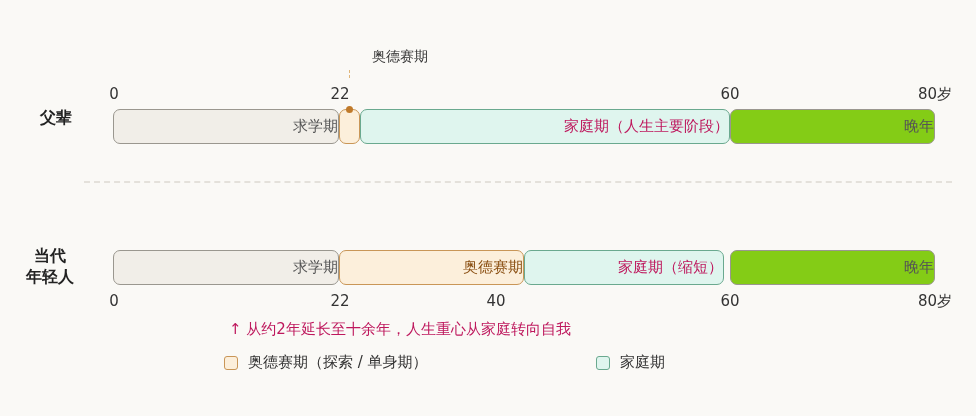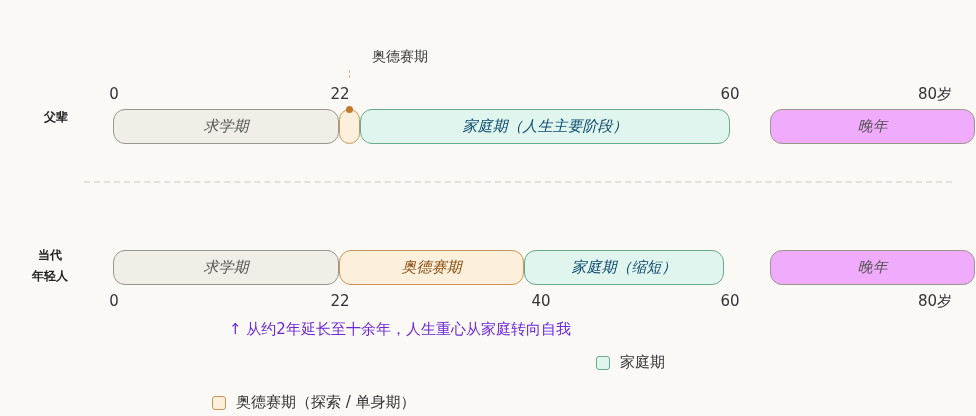--- a/index.html
+++ b/index.html
@@ -1,29 +1,29 @@
 <!DOCTYPE html>
 <html><head>
 <meta charset="utf-8">
 <style>
   html,body{margin:0;padding:0;}
   body{width:976px;height:416px;background:#faf9f6;position:relative;overflow:hidden;font-family:"DejaVu Sans","Liberation Sans",sans-serif;color:#333;}
   .abs{position:absolute;}
-  .rowlabel{font-weight:bold;font-size:12px;color:#222;text-align:center;line-height:21px;}
-  .seg{position:absolute;box-sizing:border-box;border:1px solid;border-radius:12px;display:flex;align-items:center;justify-content:center;font-size:15px;white-space:nowrap;font-style:italic;}
+  .rowlabel{font-weight:bold;font-size:16px;color:#222;text-align:center;line-height:21px;}
+  .seg{position:absolute;box-sizing:border-box;border:1px solid;border-radius:7px;display:flex;align-items:center;justify-content:flex-end;font-size:15px;white-space:nowrap;}
   .s-study{background:#f1eee8;border-color:#9a978f;color:#555;}
   .s-ody{background:#fcefdb;border-color:#c99657;color:#8a4f12;}
-  .s-fam{background:#dff5ee;border-color:#6aa98f;color:#0c4a6e;}
-  .s-late{background:#f0abfc;border-color:#9a978f;color:#555;margin-left:40px;}
+  .s-fam{background:#dff5ee;border-color:#6aa98f;color:#be185d;}
+  .s-late{background:#84cc16;border-color:#9a978f;color:#555;}
   .tick{position:absolute;font-size:15px;color:#333;transform:translateX(-50%);white-space:nowrap;}
   .divider{position:absolute;left:84px;width:868px;top:181px;border-top:2px dashed #e4e1db;}
   .annot{position:absolute;font-size:14px;color:#333;text-align:center;line-height:18px;}
   .dot{position:absolute;width:7px;height:7px;border-radius:50%;background:#c07a2a;}
   .dash{position:absolute;width:0;height:8px;border-left:1px dashed #e0b67a;}
-  .note{position:absolute;font-size:15px;color:#6d28d9;white-space:nowrap;}
+  .note{position:absolute;font-size:15px;color:#be185d;white-space:nowrap;}
   .legend-item{position:absolute;display:flex;align-items:center;font-size:15px;color:#333;white-space:nowrap;}
   .swatch{width:14px;height:14px;border:1px solid;border-radius:3px;margin-right:10px;box-sizing:border-box;}
 </style>
 </head>
 <body>
 
 <div class="abs rowlabel" style="left:30px;top:107px;width:52px;">父辈</div>
 
 <div class="annot" style="left:350px;top:47px;width:100px;">
   <div>奥德赛期</div>
@@ -62,26 +62,26 @@
   </div>
 <div class="seg s-fam" style="left:524px;top:250px;width:200px;height:35px;">
     <span>家庭期（缩短）</span>
   </div>
 <div class="seg s-late" style="left:730px;top:250px;width:205px;height:35px;">
     <span>晚年</span>
   </div>
 
 <div class="tick" style="left:114px;top:292px;">0</div>
 <div class="tick" style="left:340px;top:292px;">22</div>
-<div class="tick" style="left:541px;top:292px;">40</div>
+<div class="tick" style="left:496px;top:292px;">40</div>
 <div class="tick" style="left:730px;top:292px;">60</div>
 <div class="tick" style="left:935px;top:292px;">80岁</div>
 
 <div class="note" style="left:229px;top:320px;">↑ 从约2年延长至十余年，人生重心从家庭转向自我</div>
 
-<div class="legend-item" style="left:212px;top:353px;margin-top:40px;">
+<div class="legend-item" style="left:224px;top:353px;">
   <span class="swatch" style="background:#fcefdb;border-color:#c99657;"></span>
   <span>奥德赛期（探索 / 单身期）</span>
 </div>
 <div class="legend-item" style="left:596px;top:353px;">
   <span class="swatch" style="background:#dff5ee;border-color:#6aa98f;"></span>
   <span>家庭期</span>
 </div>
 
 </body></html>

